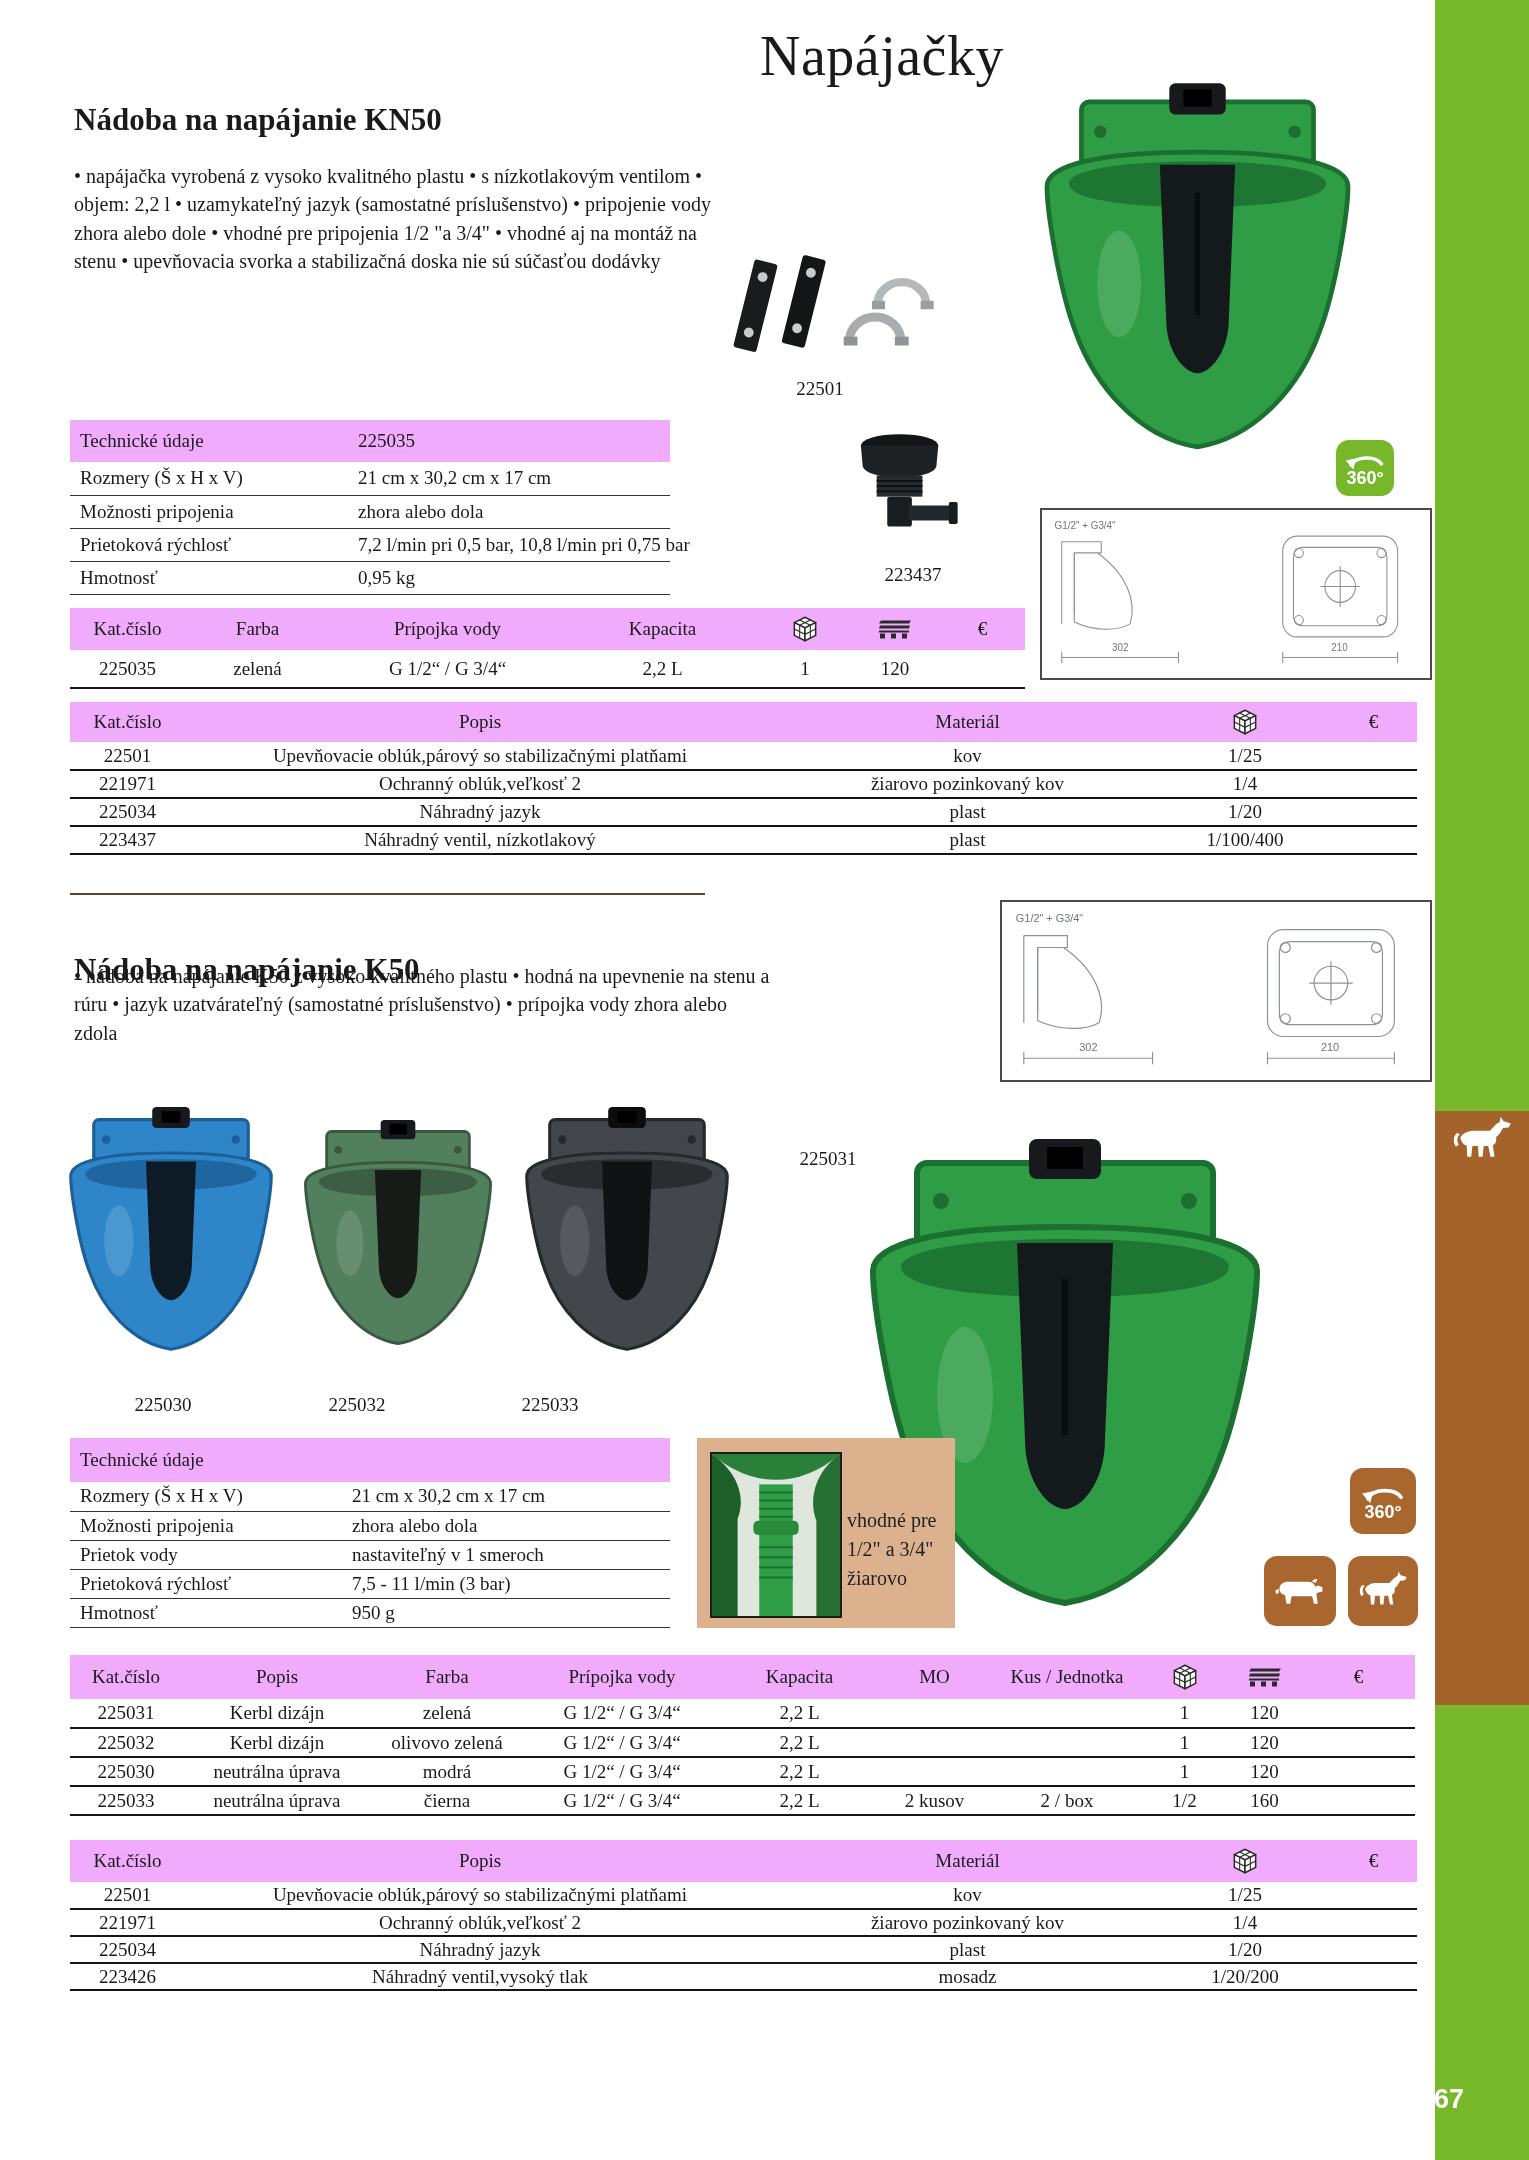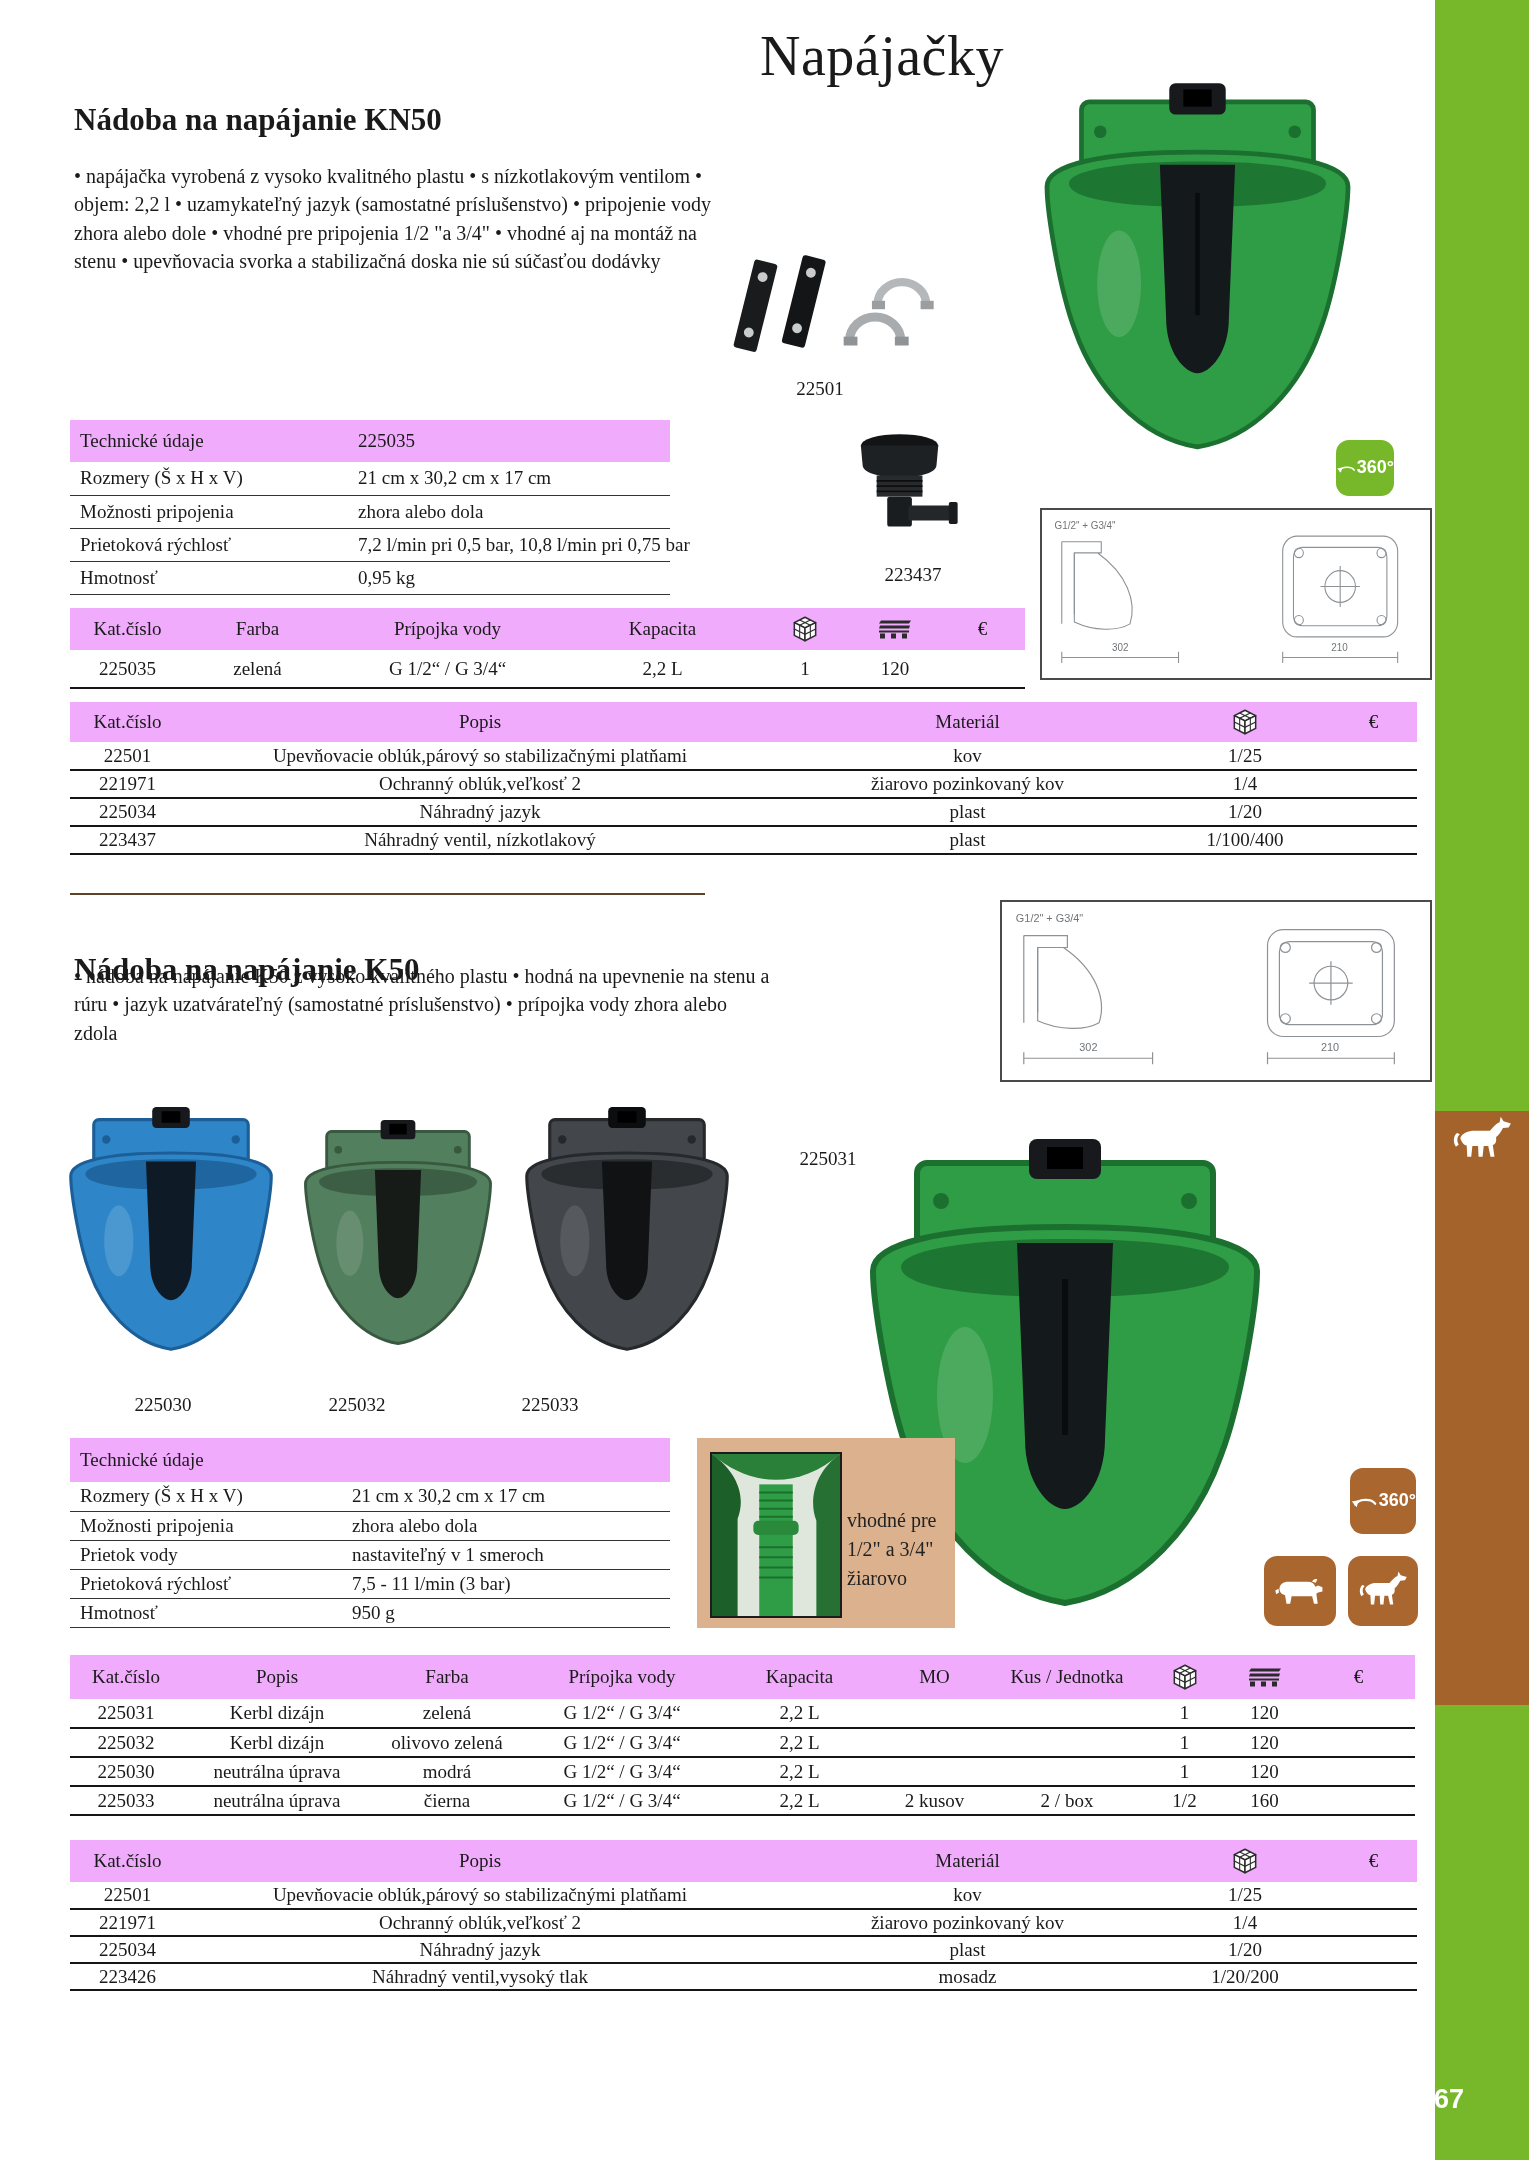--- a/index.html
+++ b/index.html
@@ -10,21 +10,21 @@
   .h1{font-size:31px;font-weight:bold}
   .desc{font-size:20px;line-height:1.42}
   .lbl{font-size:19px;text-align:center}
   table.grid{position:absolute;border-collapse:collapse;table-layout:fixed;font-size:19px}
   table.grid td{padding:0 6px;white-space:nowrap;overflow:visible;text-align:center;vertical-align:middle}
   table.grid tr.hd td{background:#f0abfc}
   table.grid tr.body td{border-bottom:2px solid #151515}
   table.tech td{text-align:left;padding-left:10px}
   table.tech tr.body td{border-bottom:1.4px solid #333}
   .ic svg{vertical-align:middle}
-  .badge{border-radius:13px;display:flex;flex-direction:row;align-items:center;justify-content:center}
+  .badge{border-radius:13px;display:flex;flex-direction:column;align-items:center;justify-content:center}
   .badge .b-label{color:#fff;font-family:"Liberation Sans",sans-serif;font-weight:bold;font-size:18px;line-height:1;margin-top:-2px}
   .animal-badge{border-radius:13px;display:flex;align-items:center;justify-content:center}
   .sidebar{width:94px;left:1435px}
   .pagenum{color:#fff;font-weight:bold;font-size:27px;font-family:"Liberation Sans",sans-serif}
   .drawbox{background:#fff;border:2px solid #4a4a4a;box-sizing:border-box}
   .drawbox text{font-family:"Liberation Sans",sans-serif;font-size:11px;fill:#6f7478}
   .notebox{background:#dcb28e}
   .noteframe{position:absolute;border:2px solid #1c1c1c;background:#dfe7dc;overflow:hidden}
   .notetext{position:absolute;font-size:20px;line-height:1.45;color:#222}
   .divider{background:#5f4126}

